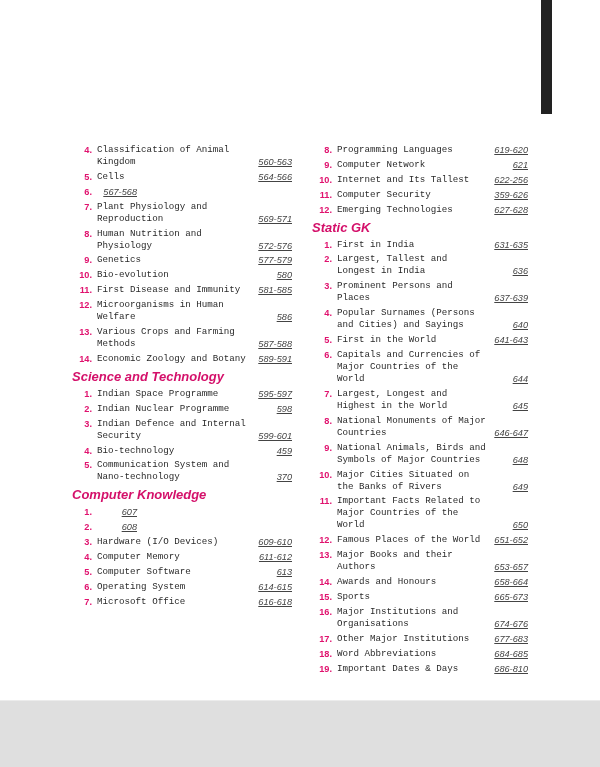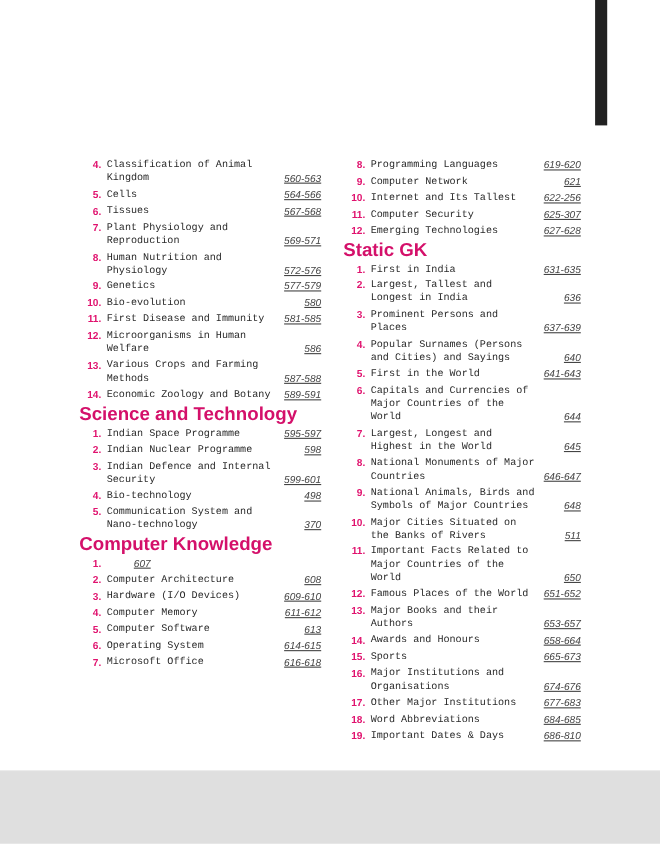--- a/index.html
+++ b/index.html
@@ -7,42 +7,41 @@
          font-family:"Liberation Sans", sans-serif; color:#2a2a2a; }
   .topbar { position:absolute; left:541px; top:0; width:11px; height:114px; background:#222222; }
   .footer { position:absolute; left:0; top:700px; width:600px; height:67px; background:#dfdfdf; border-top:1px solid #ececec; }
   .col { position:absolute; top:144px; }
   .col-left { left:72px; width:220px; }
   .col-right { left:312px; width:216px; }
   .entry { position:relative; display:flex; font-size:9.2px; line-height:12px; margin-bottom:2.9px; }
   .num { width:20px; text-align:right; color:#e0126e; font-weight:bold; flex:0 0 20px; padding-right:5px; box-sizing:content-box; }
   .title { flex:1;font-family:Liberation Mono, monospace; }
   .pages { font-style:italic; color:#444; text-align:right; min-width:40px; align-self:flex-end;text-decoration:underline; }
-  .section { color:#d4106a; font-weight:bold; font-size:17px; margin:5px 0 4px 0; line-height:14px; }
+  .section { color:#d4106a; font-weight:bold; font-style:italic; font-size:13px; margin:5px 0 4px 0; line-height:14px; }
 </style>
 </head>
 <body>
 
 <div class="topbar"></div>
 
 <div class="col col-left">
   <div>
       <div class="entry">
         <span class="num">4.</span>
         <span class="title">Classification of Animal Kingdom</span>
         <span class="pages">560-563</span>
       </div>
       <div class="entry">
         <span class="num">5.</span>
         <span class="title">Cells</span>
         <span class="pages">564-566</span>
       </div>
       <div class="entry">
         <span class="num">6.</span>
-        <span class="title">Tissues</span>
         <span class="pages">567-568</span>
       </div>
       <div class="entry">
         <span class="num">7.</span>
         <span class="title">Plant Physiology and Reproduction</span>
         <span class="pages">569-571</span>
       </div>
       <div class="entry">
         <span class="num">8.</span>
         <span class="title">Human Nutrition and Physiology</span>
@@ -92,37 +91,36 @@
         <span class="pages">598</span>
       </div>
       <div class="entry">
         <span class="num">3.</span>
         <span class="title">Indian Defence and Internal Security</span>
         <span class="pages">599-601</span>
       </div>
       <div class="entry">
         <span class="num">4.</span>
         <span class="title">Bio-technology</span>
-        <span class="pages">498</span>
+        <span class="pages">459</span>
       </div>
       <div class="entry">
         <span class="num">5.</span>
         <span class="title">Communication System and Nano-technology</span>
         <span class="pages">370</span>
       </div>
     </div>
   <div class="section">Computer Knowledge</div>
   <div>
       <div class="entry">
         <span class="num">1.</span>
         <span class="pages">607</span>
       </div>
       <div class="entry">
         <span class="num">2.</span>
-        <span class="title">Computer Architecture</span>
         <span class="pages">608</span>
       </div>
       <div class="entry">
         <span class="num">3.</span>
         <span class="title">Hardware (I/O Devices)</span>
         <span class="pages">609-610</span>
       </div>
       <div class="entry">
         <span class="num">4.</span>
         <span class="title">Computer Memory</span>
@@ -159,21 +157,21 @@
         <span class="pages">621</span>
       </div>
       <div class="entry">
         <span class="num">10.</span>
         <span class="title">Internet and Its Tallest</span>
         <span class="pages">622-256</span>
       </div>
       <div class="entry">
         <span class="num">11.</span>
         <span class="title">Computer Security</span>
-        <span class="pages">625-307</span>
+        <span class="pages">359-626</span>
       </div>
       <div class="entry">
         <span class="num">12.</span>
         <span class="title">Emerging Technologies</span>
         <span class="pages">627-628</span>
       </div>
     </div>
   <div class="section">Static GK</div>
   <div>
       <div class="entry">
@@ -217,21 +215,21 @@
         <span class="pages">646-647</span>
       </div>
       <div class="entry">
         <span class="num">9.</span>
         <span class="title">National Animals, Birds and Symbols of Major Countries</span>
         <span class="pages">648</span>
       </div>
       <div class="entry">
         <span class="num">10.</span>
         <span class="title">Major Cities Situated on the Banks of Rivers</span>
-        <span class="pages">511</span>
+        <span class="pages">649</span>
       </div>
       <div class="entry">
         <span class="num">11.</span>
         <span class="title">Important Facts Related to Major Countries of the World</span>
         <span class="pages">650</span>
       </div>
       <div class="entry">
         <span class="num">12.</span>
         <span class="title">Famous Places of the World</span>
         <span class="pages">651-652</span>

